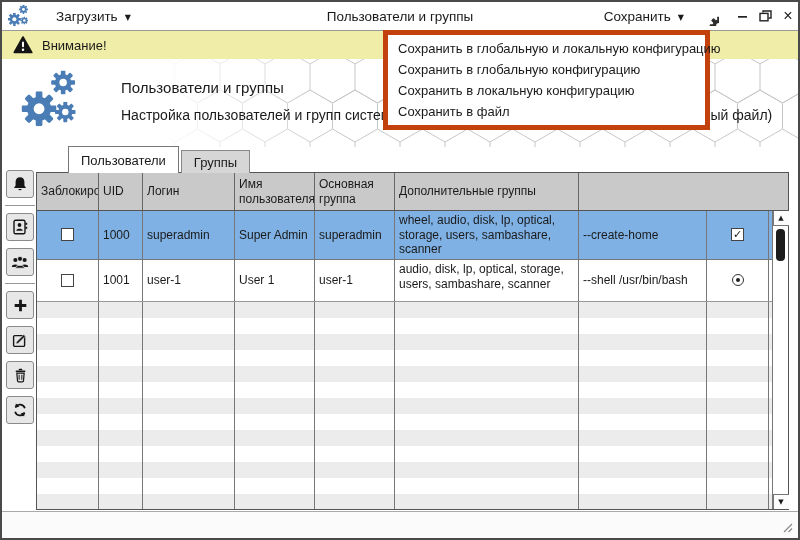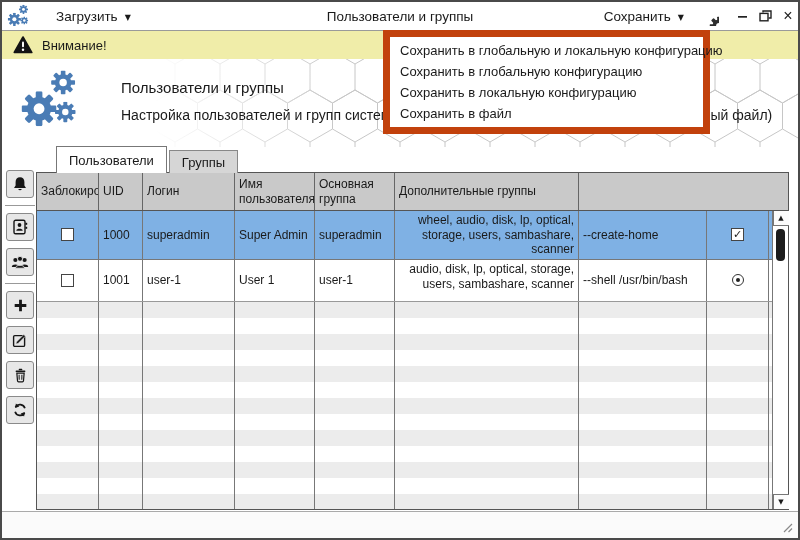--- a/index.html
+++ b/index.html
@@ -40,21 +40,21 @@
   .hexbg { position:absolute; left:128px; top:-8px; width:672px; height:104px; }
   .hexfade { position:absolute; left:128px; top:0; width:210px; height:100%;
              background:linear-gradient(to right,#ffffff 12%,rgba(255,255,255,0)); }
   .hero-logo { position:absolute; left:13px; top:9px; width:70px; height:64px; }
   .hero-title { position:absolute; left:119px; top:20px; font-size:15px; }
   .hero-sub { position:absolute; left:119px; top:48px; font-size:14px; white-space:nowrap; }
 
   
   .tabs { position:absolute; top:144px; left:54px; display:flex; align-items:flex-end; z-index:5; }
   .tab { font-size:13px; border:1px solid #777; border-bottom:none; padding:0 12px; display:flex; align-items:center; }
-  .tab.active { background:#fff; height:27px; }
+  .tab.active { background:#fff; height:27px;margin-left:12px; }
   .tab.inactive { background:#d6d6d6; height:23px; margin-left:2px; border-color:#888; }
 
   
   .toolbar { position:absolute; left:3px; top:168px; width:30px; display:flex; flex-direction:column; align-items:center; }
   .tbtn { width:28px; height:28px; border:1px solid #8a8a8a; border-radius:3px; background:#e7e7e7;
           display:flex; align-items:center; justify-content:center; margin-bottom:7px; padding:0; }
   .tsep { width:30px; height:0; border-top:1px solid #999; margin:0 0 7px; }
 
   
   .table { position:absolute; left:34px; top:170px; width:753px; height:338px;
@@ -63,21 +63,21 @@
   .thead { background:#c9c9c9; border-bottom:1px solid #555; flex:0 0 38px; }
   .th { border-right:1px solid #666; padding:2px 4px; font-size:12px; line-height:1.25;
         overflow:hidden; display:flex; align-items:center; }
   .th.scrollgap { border-right:none; }
   .nw { white-space:nowrap; }
   .sort { font-size:9px; margin-left:4px; font-family:"DejaVu Sans",sans-serif; }
   .uidcell { display:flex; align-items:center;gap:28px; }
 
   .trow { }
   .trow .td { border-right:1px solid #777; padding:2px 4px; font-size:12px;
-              display:flex; align-items:center; overflow:hidden;text-align:right; }
+              display:flex; align-items:center; overflow:hidden; }
   .td.center { justify-content:center; }
   .td.groups { display:block; line-height:1.22; padding-top:2px; }
   .td.nowrap { white-space:nowrap; }
   .td.scrollgap { border-right:none; }
   .row1 { background:#7fb1e4; flex:0 0 48px; border-bottom:1px solid #777; }
   .row2 { background:#fff; flex:0 0 42px; border-bottom:1px solid #999; }
 
   .tempty { flex:1; background:repeating-linear-gradient(to bottom,#ececec 0 16px,#ffffff 16px 32px); }
   .tempty .ec { border-right:1px solid #777; height:100%; }
   .tempty .ec.scrollgap { border-right:none; }
@@ -98,21 +98,21 @@
   .sbtn.down { margin-top:auto; border-bottom:none; border-right:none; }
   .thumb { width:9px; height:32px; background:#1c1c1c; border-radius:4px; margin-top:3px; flex:0 0 auto; }
 
   
   .statusbar { position:absolute; left:0; bottom:0; width:100%; height:27px;
                border-top:1px solid #aaa; background:#fbfbfb; }
   .grip { position:absolute; right:5px; bottom:5px; }
 
   
   .savemenu { position:absolute; left:381px; top:28px; width:327px; background:#fff;
-              border:7px solid #c2410c; z-index:100; padding:3px 0; }
+              border:5px solid #c2410c; z-index:100; padding:3px 0; }
   .mi { font-size:13px; line-height:17px; padding:2px 10px; white-space:nowrap; }
 
   .defs { position:absolute; width:0; height:0; overflow:hidden; }
 </style>
 </head>
 <body>
 
 <svg class="defs" aria-hidden="true">
   <defs>
     <symbol id="gear" viewBox="-10 -10 20 20">

